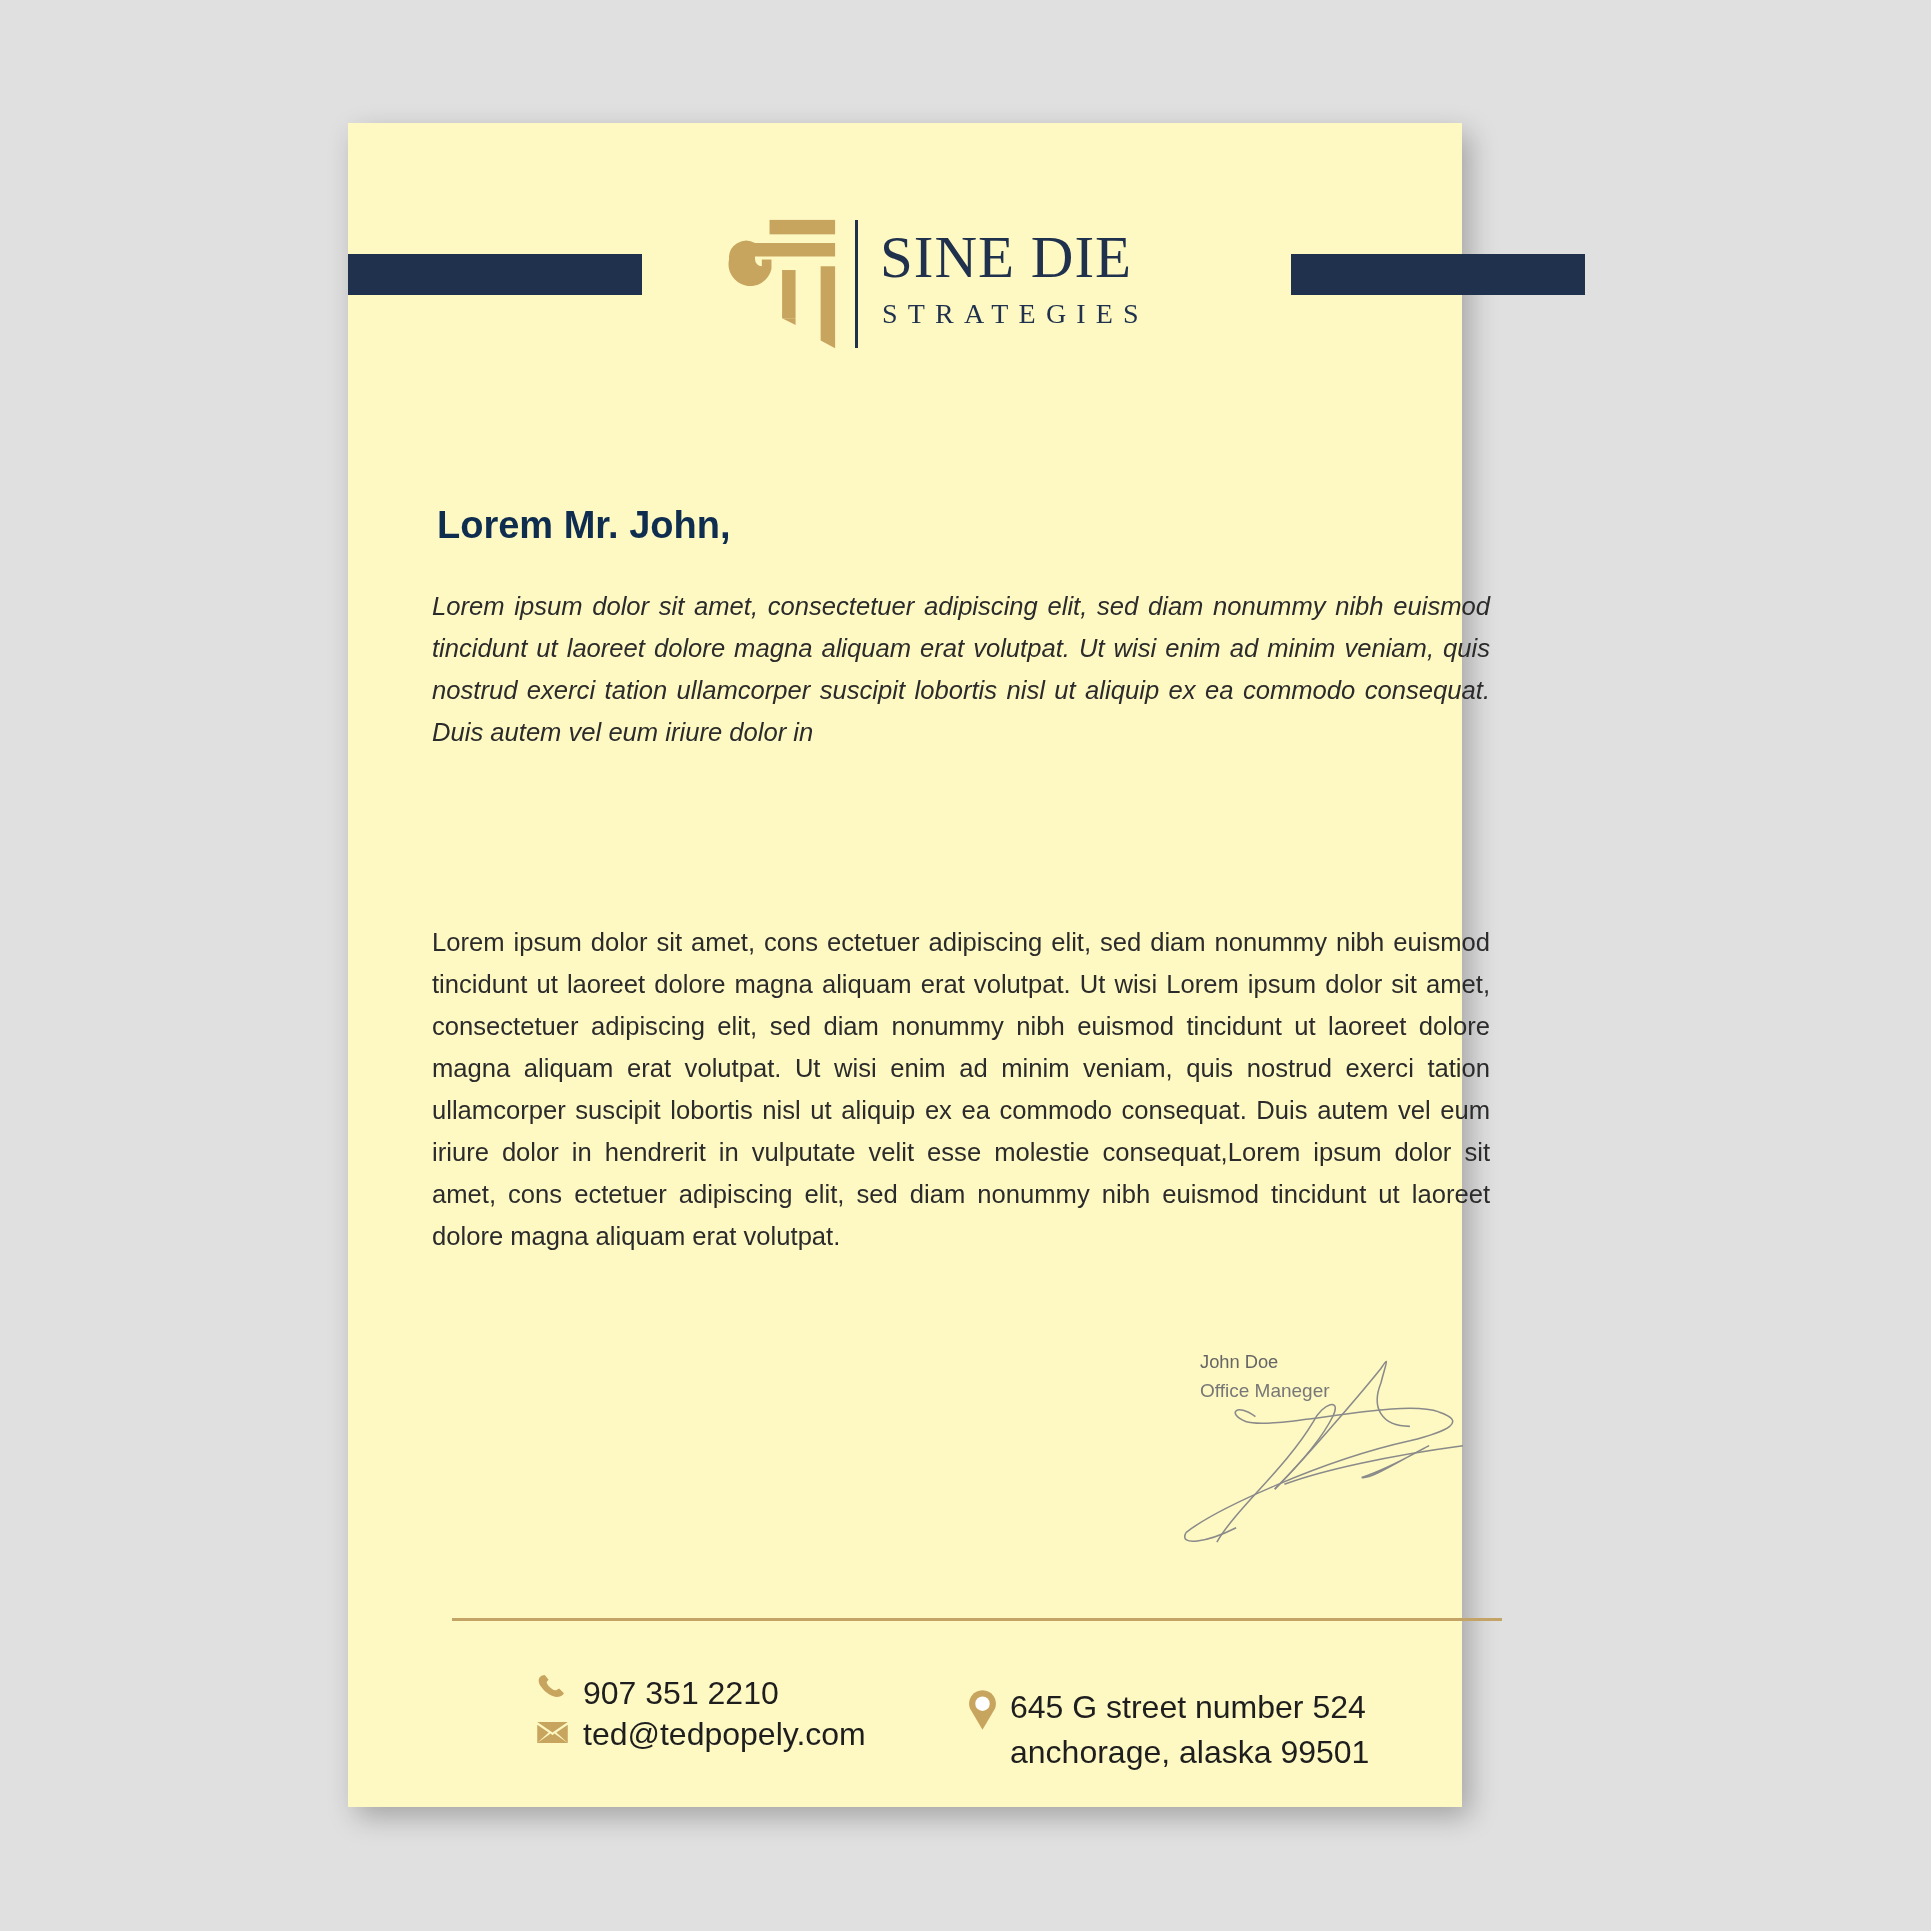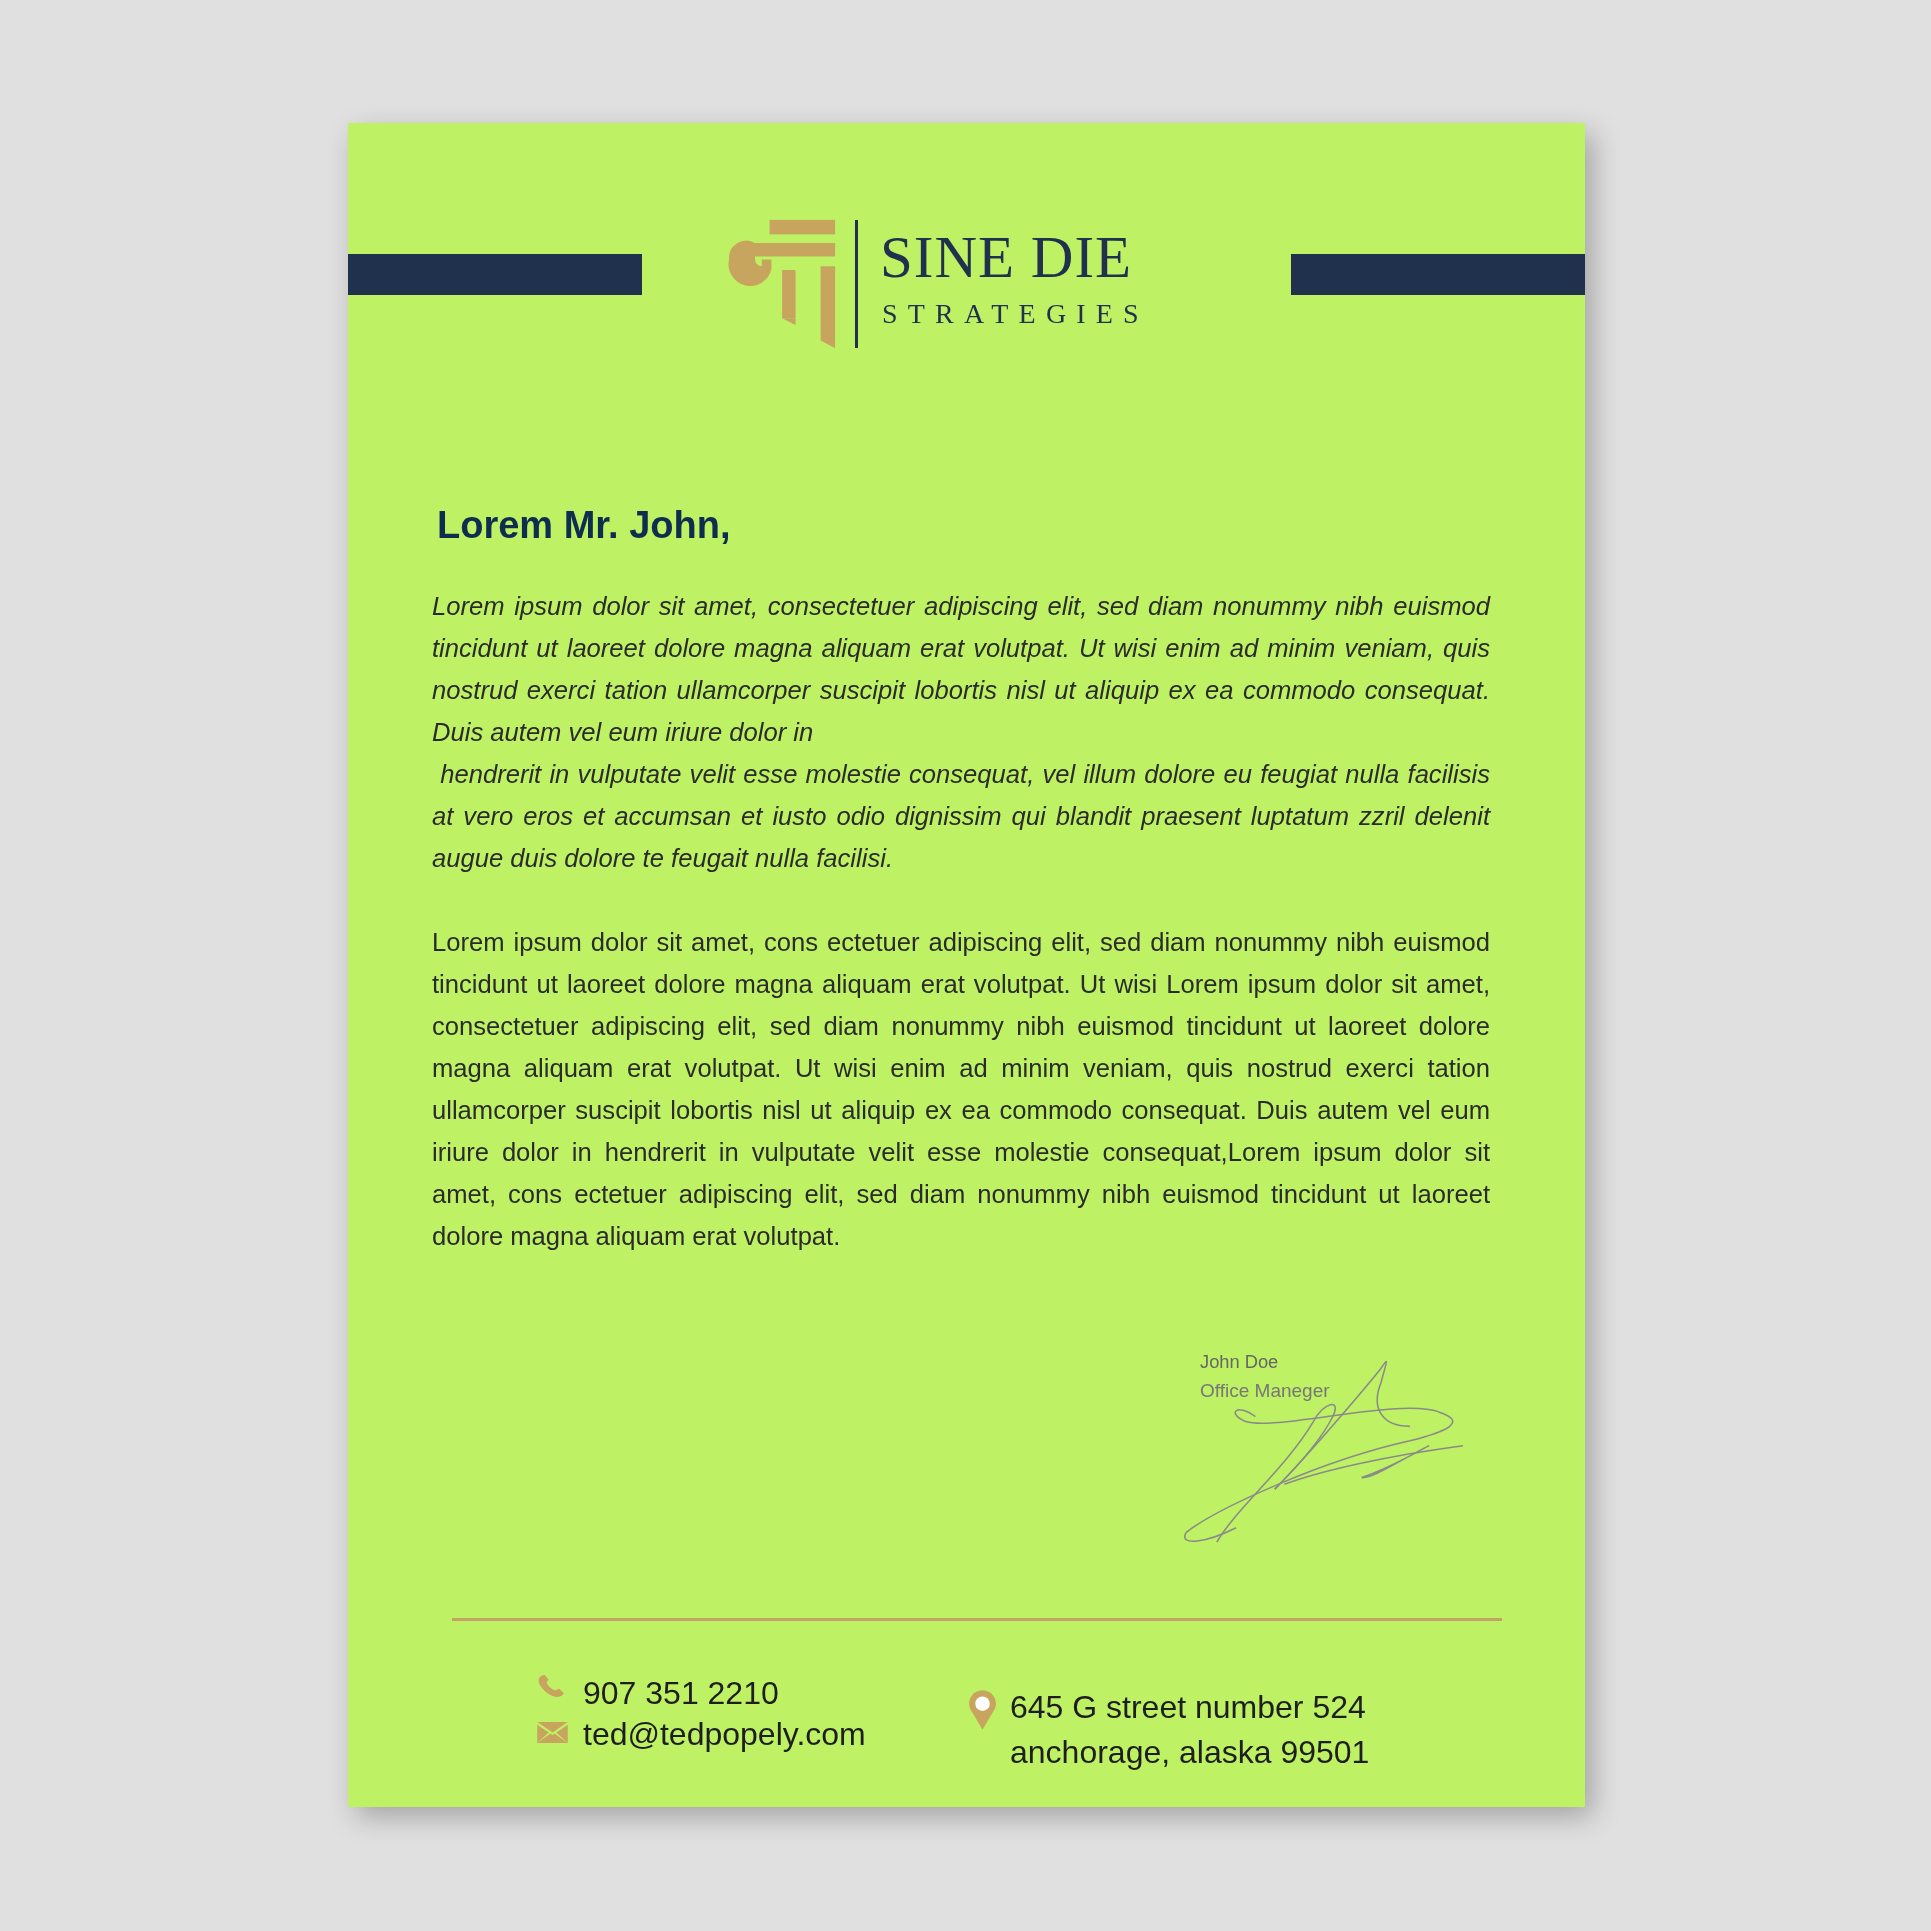--- a/index.html
+++ b/index.html
@@ -1,21 +1,21 @@
 <!DOCTYPE html>
 <html><head>
 <meta charset="utf-8">
 <style>
   html, body { margin:0; padding:0; }
   body {
     width:1931px; height:1931px; background:#e0e0e0; position:relative; overflow:hidden;
     font-family:"Liberation Sans", sans-serif;
   }
   .page {
-    position:absolute; left:348px; top:123px; width:1237px; height:1684px; background:#bef264;
+    position:absolute; left:348px; top:123px; width:1114px; height:1684px; background:#fef9c3;
     box-shadow: 7.7px 9.7px 27px rgba(0,0,0,0.28);
   }
   .bar { position:absolute; top:131px; height:41px; background:#1f314d; }
   .bar.left { left:0; width:294px; }
   .bar.right { left:943px; width:294px; }
   .logo-icon { position:absolute; left:378px; top:94px; width:116px; height:135px; }
   .logo-divider { position:absolute; left:507px; top:97px; width:2.9px; height:128px; background:#1f314d; }
   .logo-title {
     position:absolute; left:532px; top:100px; font-family:"Liberation Serif", serif;
     font-size:59px; line-height:68px; color:#1f314d; letter-spacing:1px; white-space:nowrap;
@@ -58,21 +58,20 @@
     </g>
   </svg>
   <div class="logo-divider"></div>
   <div class="logo-title">SINE DIE</div>
   <div class="logo-sub">STRATEGIES</div>
 
   <div class="greeting">Lorem Mr. John,</div>
 
   <div class="body-text p1">
     <div style="text-align-last:left;">Lorem ipsum dolor sit amet, consectetuer adipiscing elit, sed diam nonummy nibh euismod tincidunt ut laoreet dolore magna aliquam erat volutpat. Ut wisi enim ad minim veniam, quis nostrud exerci tation ullamcorper suscipit lobortis nisl ut aliquip ex ea commodo consequat. Duis autem vel eum iriure dolor in</div>
-    <div style="white-space:pre-wrap;">&nbsp;hendrerit in vulputate velit esse molestie consequat, vel illum dolore eu feugiat nulla facilisis at vero eros et accumsan et iusto odio dignissim qui blandit praesent luptatum zzril delenit augue duis dolore te feugait nulla facilisi.</div>
   </div>
 
   <div class="body-text p2">Lorem ipsum dolor sit amet, cons ectetuer adipiscing elit, sed diam nonummy nibh euismod tincidunt ut laoreet dolore magna aliquam erat volutpat. Ut wisi Lorem ipsum dolor sit amet, consectetuer adipiscing elit, sed diam nonummy nibh euismod tincidunt ut laoreet dolore magna aliquam erat volutpat. Ut wisi enim ad minim veniam, quis nostrud exerci tation ullamcorper suscipit lobortis nisl ut aliquip ex ea commodo consequat. Duis autem vel eum iriure dolor in hendrerit in vulputate velit esse molestie consequat,Lorem ipsum dolor sit amet, cons ectetuer adipiscing elit, sed diam nonummy nibh euismod tincidunt ut laoreet dolore magna aliquam erat volutpat.</div>
 
   <div class="sig-name">John Doe</div>
   <div class="sig-title">Office Maneger</div>
   <svg class="signature" viewBox="0 0 300 200" fill="none" stroke="#8a8a8a" stroke-width="1.6">
     <path d="M8 185 C 40 160, 150 110, 240 90 C 280 80, 300 70, 270 60 C 230 45, 100 80, 70 70 C 50 62, 60 50, 80 65"></path>
     <path d="M40 195 C 60 160, 110 120, 140 70 C 150 50, 170 45, 160 65 C 145 95, 110 130, 100 140"></path>
     <path d="M100 140 C 130 110, 190 40, 210 15 C 220 0, 215 10, 210 30 C 200 55, 210 75, 240 75"></path>

